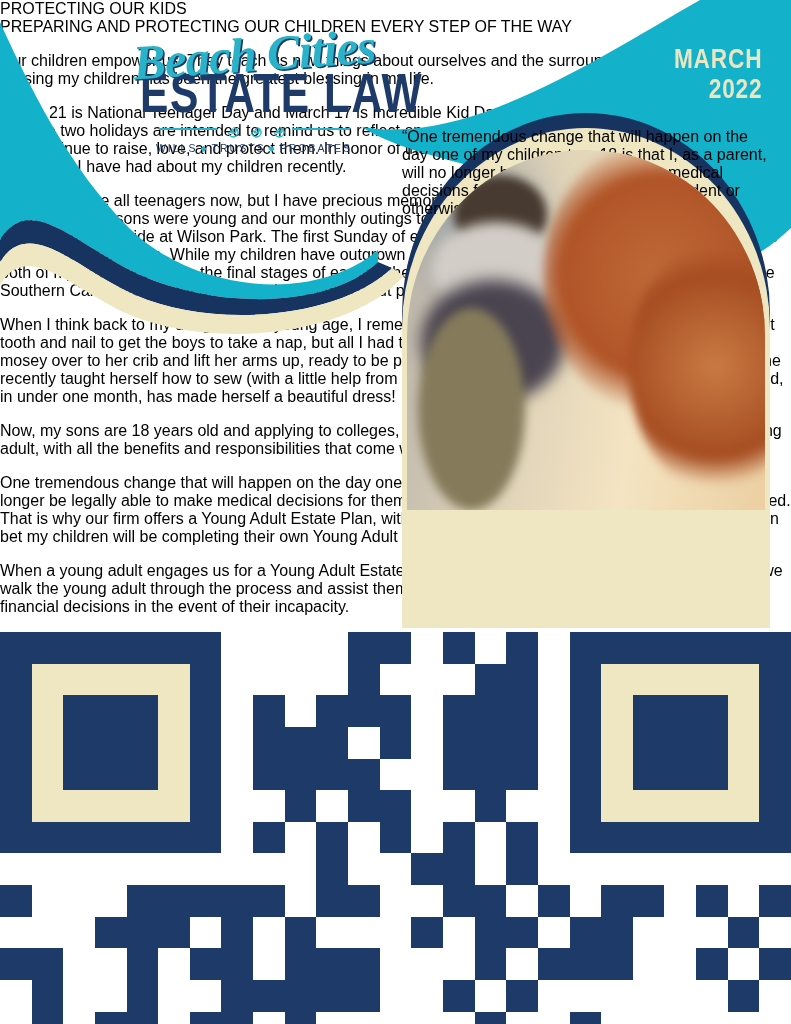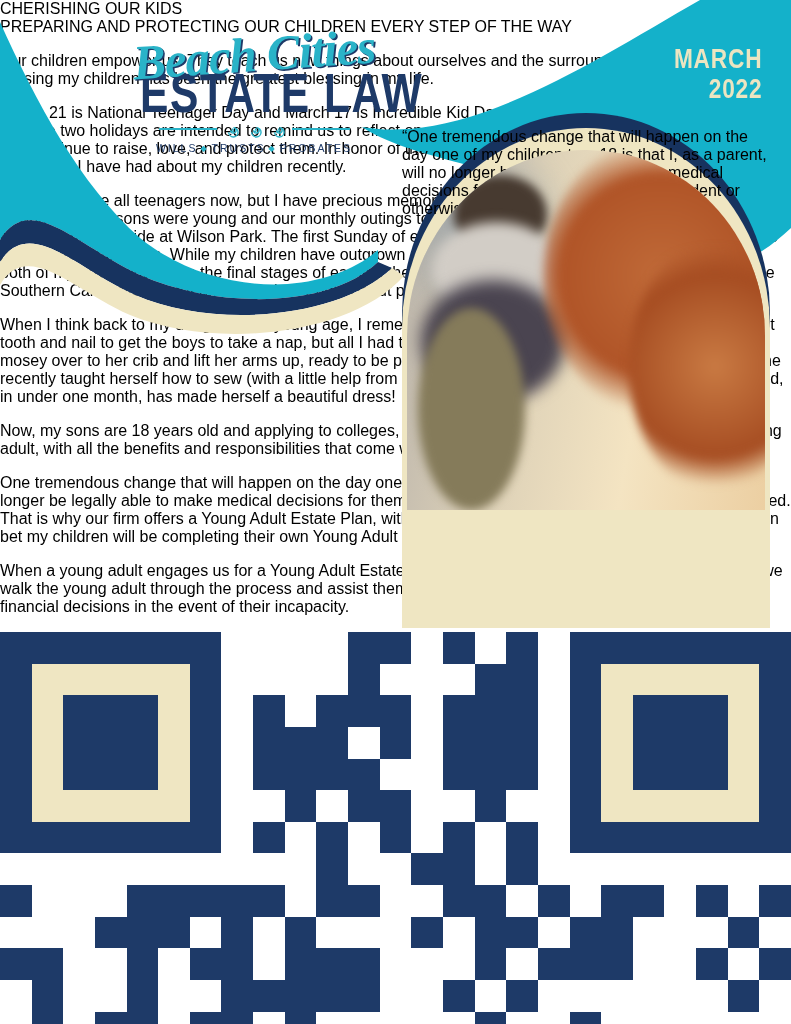--- a/index.html
+++ b/index.html
@@ -133,21 +133,21 @@
     <div class="blob ph-pack"></div>
     <div class="blob ph-hair1"></div>
     <div class="blob ph-hair2"></div>
     <div class="blob ph-face"></div>
     <div class="blob ph-denim"></div>
     <div class="blob ph-tote"></div>
   </div>
   <div class="pull-quote">“One tremendous change that will happen on the day one of my children turn 18 is that I, as a parent, will no longer be legally able to make medical decisions for them if they were in an accident or otherwise incapacitated.”</div>
 </div>
 
-<div class="headline">CHERISHING OUR KIDS</div>
+<div class="headline">PROTECTING OUR KIDS</div>
 <div class="subhead">PREPARING AND PROTECTING OUR CHILDREN
 EVERY STEP OF THE WAY</div>
 
 <div class="col col-left">
   <p>Our children empower us. They teach us new things about ourselves and the surrounding world every day. Raising my children has been the greatest blessing in my life.</p>
   <p>March 21 is National Teenager Day and March 17 is Incredible Kid Day. While we think about our children each day, the two holidays are intended to remind us to reflect on special memories with our children and how we can continue to raise, love, and protect them. In honor of these special days, I would like to share some reflections I have had about my children recently.</p>
   <p>My children are all teenagers now, but I have precious memories of when they were little. I have fond memories of when my two sons were young and our monthly outings to the Southern California Live Steamers, a miniature railroad ride at Wilson Park. The first Sunday of every month was a standing appointment to visit the park for free train rides. While my children have outgrown riding the train, the railroad has come full circle — both of my boys, who are in the final stages of earning their Eagle Scout awards, chose projects to benefit the Southern California Live Steamers as their Eagle Scout projects.</p>
   <p>When I think back to my daughter at a young age, I remember what an easygoing child she was. I had to fight tooth and nail to get the boys to take a nap, but all I had to do was tell her it was nap time, and she would mosey over to her crib and lift her arms up, ready to be put in. As a teenager, she continues to amaze me. She recently taught herself how to sew (with a little help from mom and a lot of help from online video tutorials) and, in under one month, has made herself a beautiful dress!</p>
   <p>Now, my sons are 18 years old and applying to colleges, which will mark their passage from teenager to young adult, with all the benefits and responsibilities that come with it. My daughter is not far behind.</p>
 </div>

